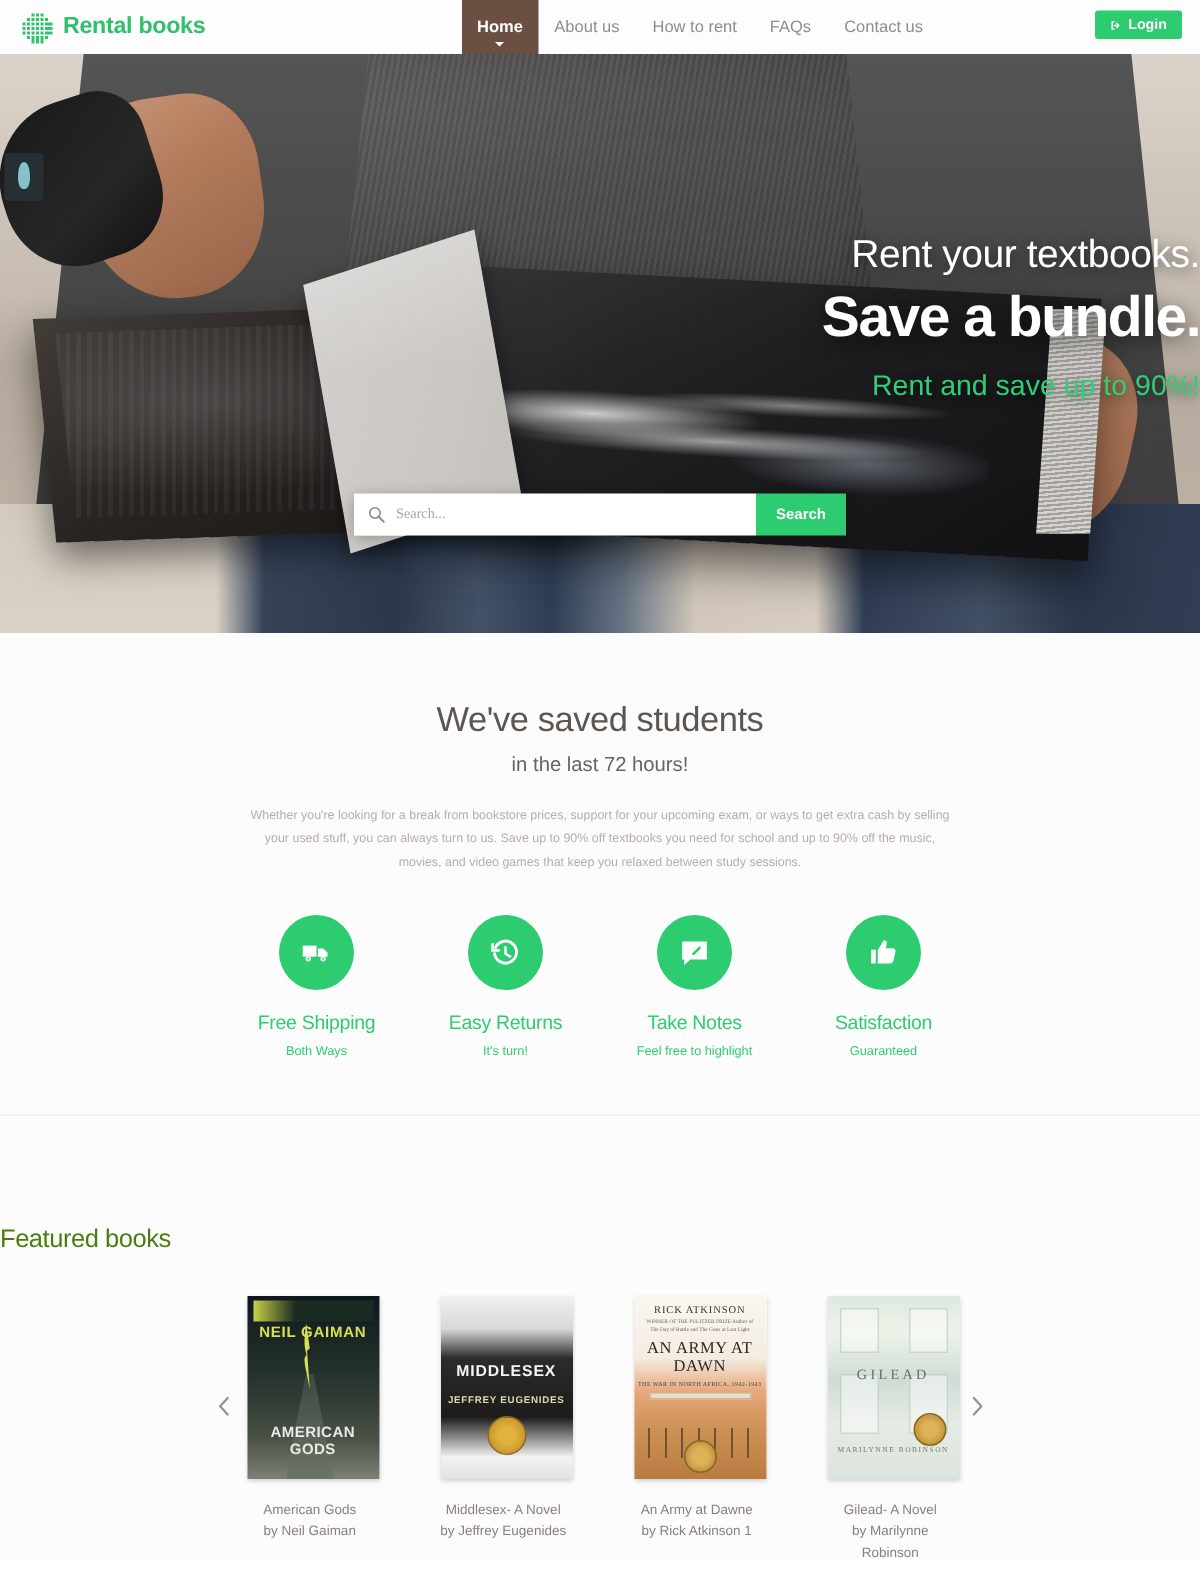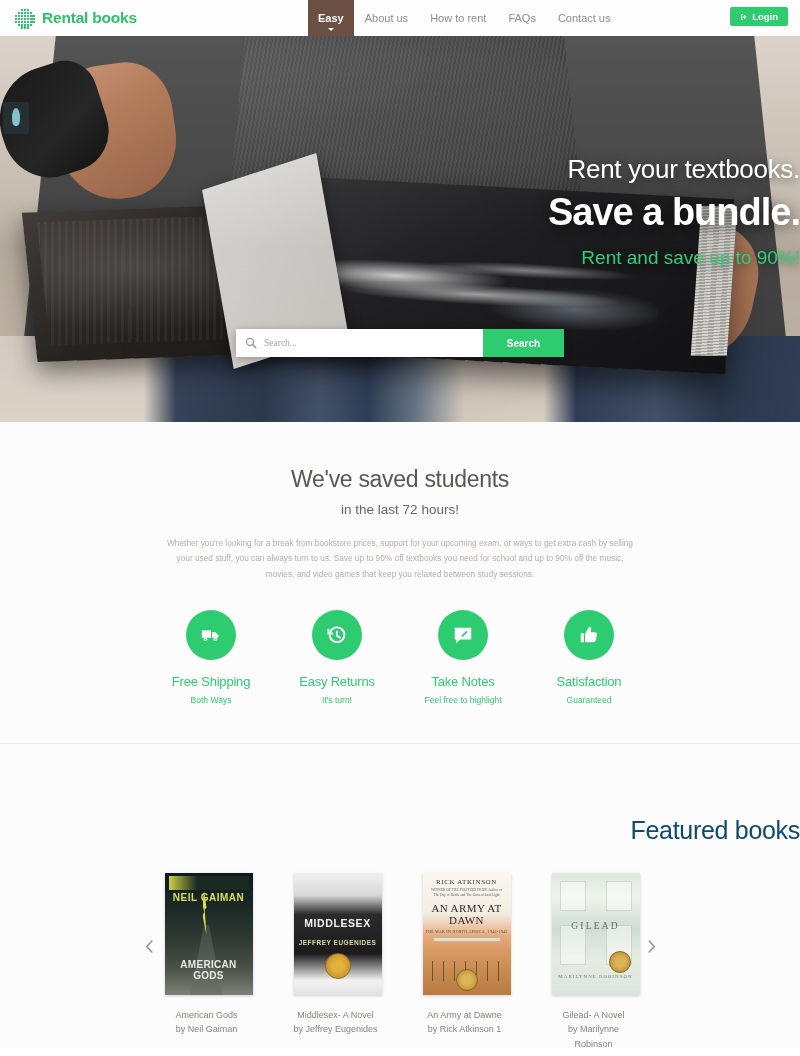--- a/index.html
+++ b/index.html
@@ -190,21 +190,21 @@
   .search-field {
     flex: 1; background: #ffffff; display: flex; align-items: center;
     padding-left: 9px; gap: 7px;
   }
   .search-input {
     border: none; outline: none; flex: 1; font-size: 9.5px; color: #6f6f6f;
     font-family: Liberation Serif, serif; background: transparent;
   }
   .search-input::placeholder { color: #a8a5a2; }
   .search-btn {
-    width: 81px; background: #2ecc71; color: #fff; border: none;
+    width: 60px; background: #2ecc71; color: #fff; border: none;
     font-size: 10px; font-weight: bold; cursor: pointer;
     font-family: "Liberation Sans", sans-serif;
   }
 
   
   .savings {
     position: relative; width: 800px; background: #fcfcfc;
     padding-top: 44px; padding-bottom: 38px; text-align: center;
   }
   .sv-title { font-size: 23px; color: #5d5550; font-weight: normal; letter-spacing: -0.3px; }
@@ -226,21 +226,21 @@
     margin: 0 auto; display: flex; align-items: center; justify-content: center;
   }
   .f-circle svg { display: block; }
   .f-title { font-size: 13px; color: #2ecc71; margin-top: 14px; letter-spacing: -0.2px; }
   .f-sub { font-size: 8.5px; color: #2ecc71; margin-top: 6px; }
 
   .divider { width: 800px; height: 1px; background: #f0eeec; margin-top: 38px; }
 
   
   .featured { position: relative; width: 800px; background: #fcfcfc; padding-top: 34px; }
-  .fb-title { text-align: right; font-size: 25px; color: #0c4a6e; letter-spacing: -0.3px; }
+  .fb-title { text-align: left; font-size: 17px; color: #4d7c0f; letter-spacing: -0.3px; }
   .carousel { position: relative; margin-top: 28px; height: 175px; }
   .arrow {
     position: absolute; top: 62px; width: 22px; height: 22px;
     display: flex; align-items: center; justify-content: center;
     color: #9a8e88; cursor: pointer;
   }
   .arrow.left { left: 138px; }
   .arrow.right { right: 138px; }
   .books {
     display: flex; justify-content: center; gap: 45px;
@@ -351,21 +351,21 @@
           <i style="left: 15.5px; top: 15.5px;"></i>
           <i style="left: 6.8px; top: 18.4px;"></i>
           <i style="left: 9.7px; top: 18.4px;"></i>
           <i style="left: 12.6px; top: 18.4px;"></i>
         </span>
       <span class="brand-name">Rental books</span>
     </div>
 
     <div class="nav">
       <div class="nav-item active">
-        <span>Easy</span>
+        <span>Home</span>
         <span class="caret"></span>
       </div>
       <div class="nav-item">
         <span>About us</span>
       </div>
       <div class="nav-item">
         <span>How to rent</span>
       </div>
       <div class="nav-item">
         <span>FAQs</span>

